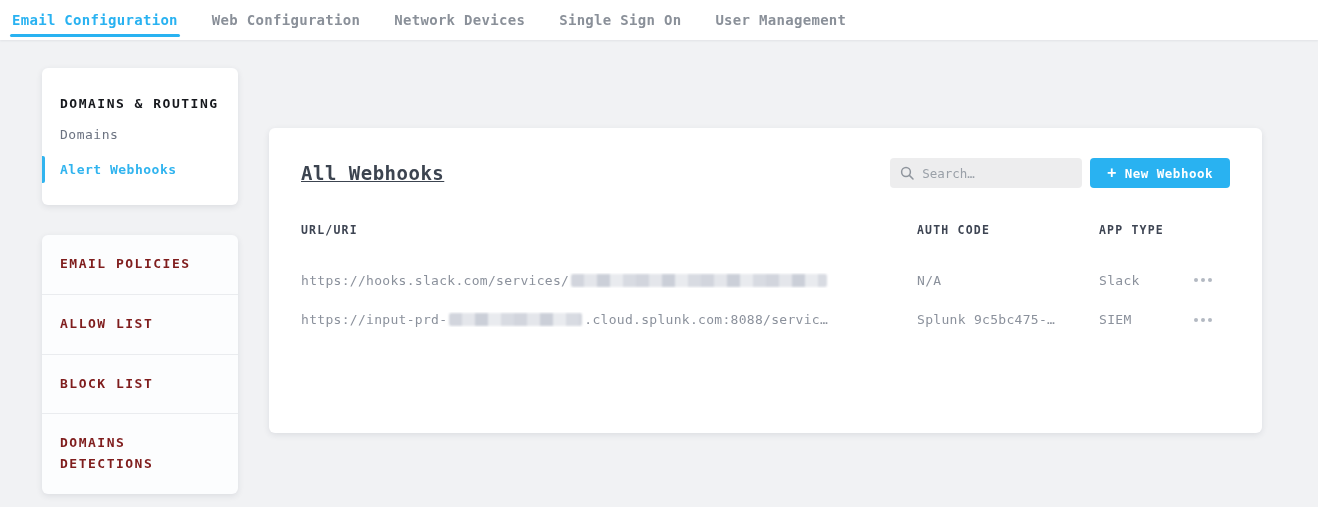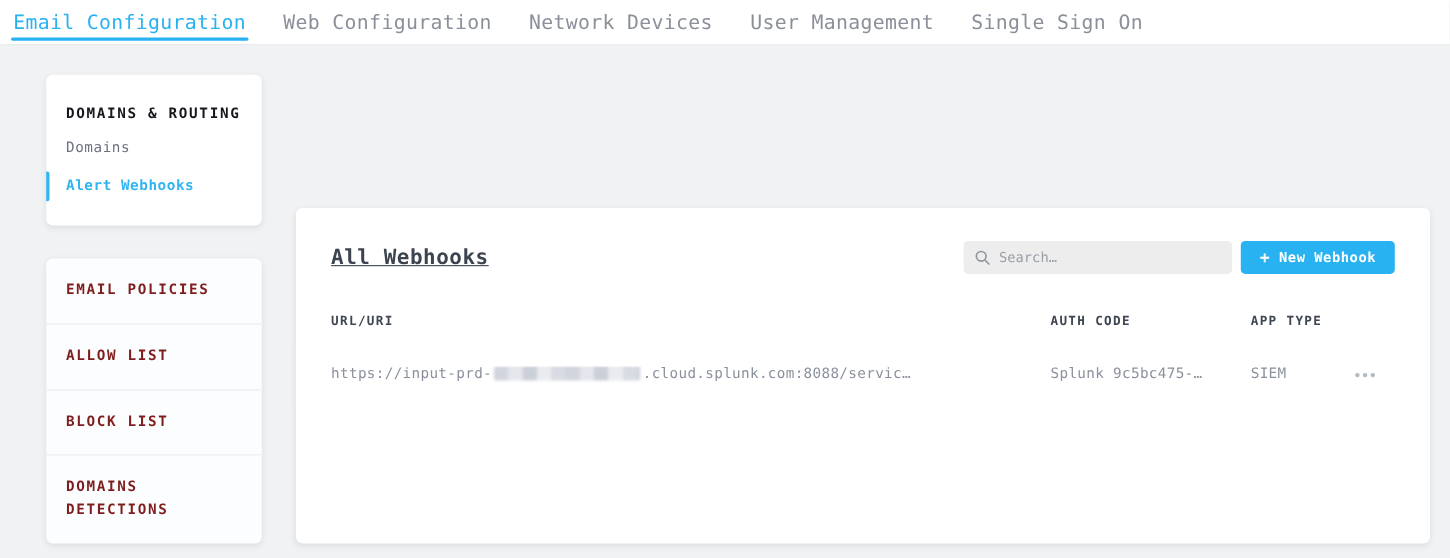--- a/index.html
+++ b/index.html
@@ -22,42 +22,42 @@
     position: relative;
     z-index: 2;
   }
   .tab {
     position: relative;
     height: 40px;
     display: flex;
     align-items: center;
     padding: 0 2px;
     margin-right: 30px;
-    font-size: 18px;
-    font-weight: normal;
+    font-size: 14px;
+    font-weight: bold;
     color: #8a9099;
     letter-spacing: 0.3px;
     cursor: pointer;
     white-space: nowrap;
   }
   .tab.active { color: #29b2f1; }
   .tab.active::after {
     content: "";
     position: absolute;
     left: 0; right: 0; bottom: 3px;
     height: 3px;
     background: #29b2f1;
     border-radius: 2px;
   }
 
   
   .page {
     display: flex;
-    align-items: flex-end;
-    padding: 28px 18px 0 42px;
+    align-items: center;
+    padding: 28px 56px 0 42px;
   }
   .sidebar { width: 196px; flex: 0 0 196px; }
   .card {
     background: #ffffff;
     border-radius: 6px;
     box-shadow: 0 2px 6px rgba(40,50,70,0.10);
   }
 
   
   .routing-card { padding: 14px 0 18px 0; margin-bottom: 30px; }
@@ -119,21 +119,21 @@
     font-size: 19px;
     font-weight: bold;
     color: #3c4450;
     letter-spacing: 0.5px;
     flex: 1;
     text-decoration: underline;
   }
   .search-box {
     display: flex;
     align-items: center;
-    width: 244px;
+    width: 192px;
     height: 30px;
     background: #ededee;
     border-radius: 4px;
     padding: 0 10px;
     margin-right: 8px;
   }
   .search-box svg { flex: 0 0 14px; margin-right: 8px; }
   .search-box input {
     border: none;
     outline: none;
@@ -217,22 +217,22 @@
   }
   .tbl-spacer { flex: 1; }
 </style>
 </head>
 <body>
 
 <div class="topbar">
   <div class="tab active">Email Configuration</div>
   <div class="tab">Web Configuration</div>
   <div class="tab">Network Devices</div>
+  <div class="tab">Single Sign On</div>
   <div class="tab">User Management</div>
-  <div class="tab">Single Sign On</div>
 </div>
 
 <div class="page">
 
   <div class="sidebar">
     <div class="card routing-card">
       <div class="routing-header">DOMAINS &amp; ROUTING</div>
       <div class="side-item">Domains</div>
       <div class="side-item active">Alert Webhooks</div>
     </div>
@@ -260,20 +260,28 @@
       </button>
     </div>
 
     <div class="tbl-row tbl-head">
       <div class="col col-url">URL/URI</div>
       <div class="col col-auth">AUTH CODE</div>
       <div class="col col-app">APP TYPE</div>
       <div class="col col-act"></div>
     </div>
 
+    <div class="tbl-row data-row">
+      <div class="col-url"><span>https://hooks.slack.com/services/</span><span class="redact r1"></span><span></span></div>
+      <div class="col-auth">N/A</div>
+      <div class="col-app">Slack</div>
+      <div class="col-act">
+          <span class="dots-icon"></span>
+        </div>
+    </div>
 
     <div class="tbl-row data-row">
       <div class="col-url"><span>https://input-prd-</span><span class="redact r2"></span><span>.cloud.splunk.com:8088/servic…</span></div>
       <div class="col-auth">Splunk 9c5bc475-…</div>
       <div class="col-app">SIEM</div>
       <div class="col-act">
           <span class="dots-icon"></span>
         </div>
     </div>
 

